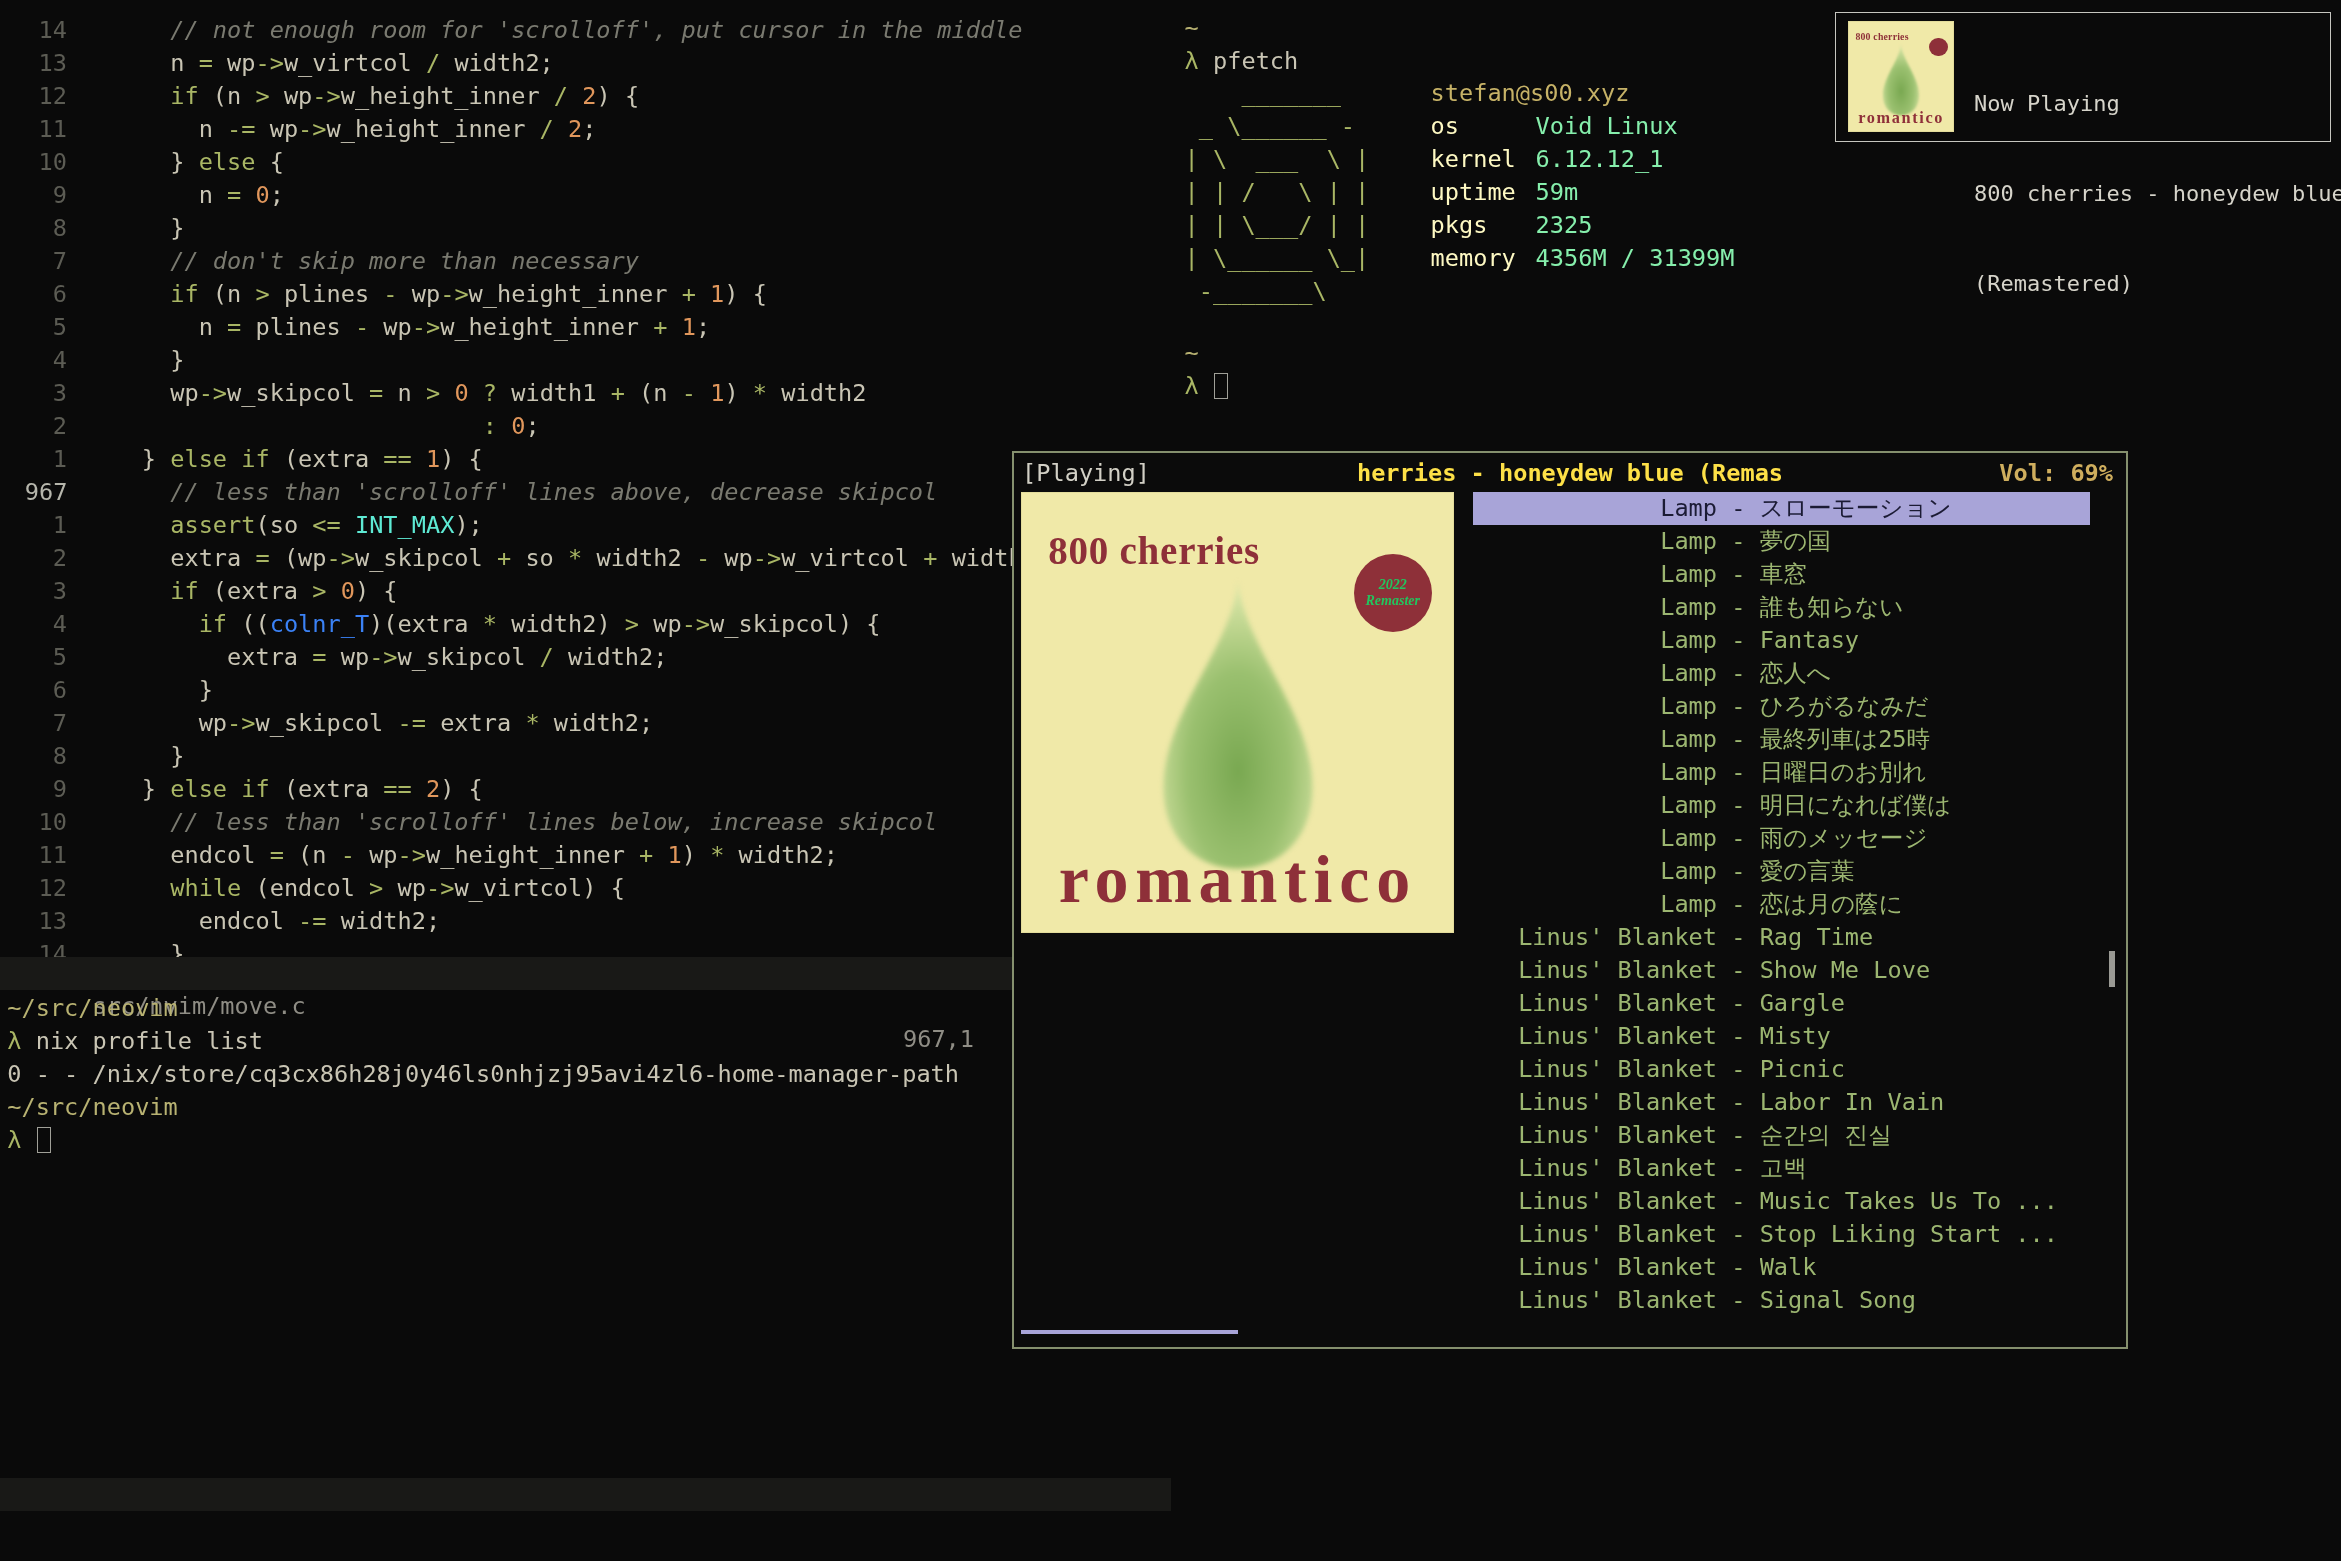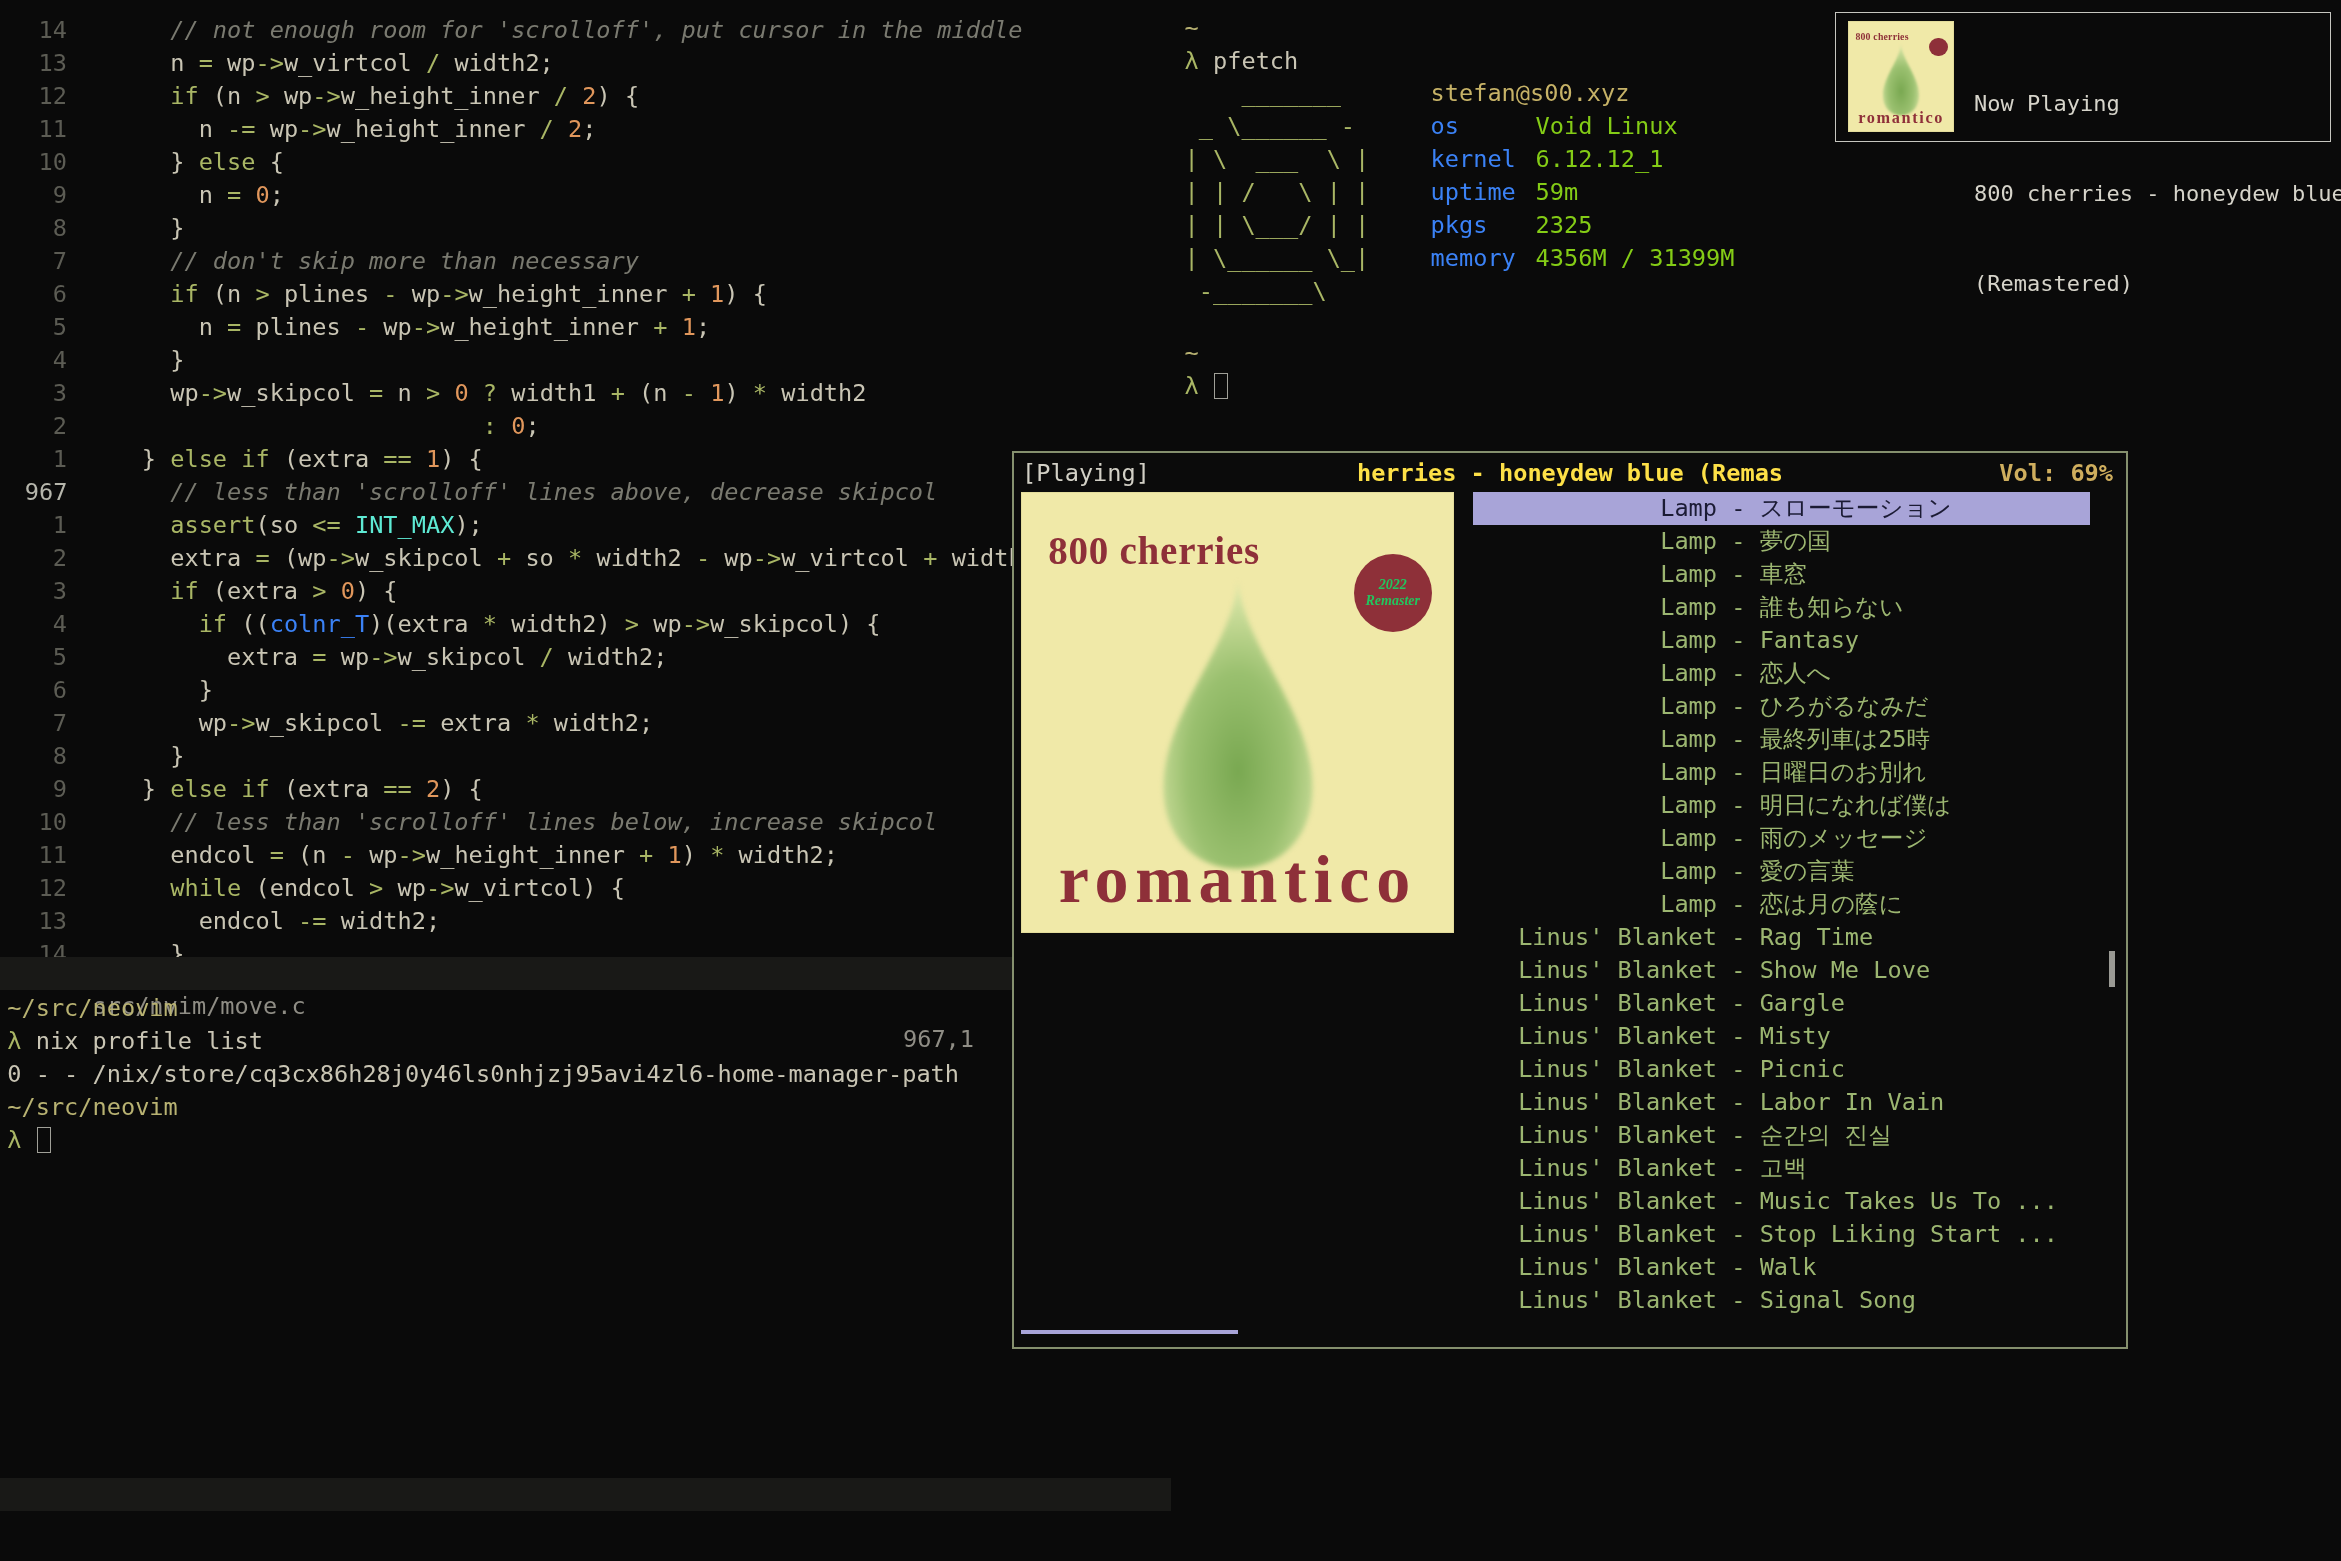--- a/index.html
+++ b/index.html
@@ -43,22 +43,22 @@
 
   
   .rterm{position:absolute;left:1174px;top:0;width:1168px;height:1561px;overflow:hidden;}
   #rt-top{position:absolute;top:12.2px;left:3.3px;right:0;}
   #rt-bottom{position:absolute;top:337px;left:3.3px;right:0;}
   .pfetch{position:absolute;top:77px;left:10.6px;width:1155px;height:228px;}
   .pf-art{color:#a9b665;line-height:33px;white-space:pre;}
   .pf-info{position:absolute;left:246px;top:0;width:903px;}
   .pf-title{height:33px;line-height:33px;color:#c6b267;white-space:pre;}
   .pf-row{height:33px;line-height:33px;white-space:pre;}
-  .pf-label{display:inline-block;width:105px;color:#3b82f6;}
-  .pf-value{color:#84cc16;}
+  .pf-label{display:inline-block;width:105px;color:#fef9c3;}
+  .pf-value{color:#86efac;}
 
   
   .notify{position:absolute;left:1835px;top:12.2px;width:496px;height:130px;
           border:1.6px solid #c6c6c0;background:#0a0a0a;}
   .np-lines{position:absolute;left:138px;top:16.3px;font-size:22px;line-height:30px;
             color:#d6d4ca;white-space:pre;}
   .notify .album{position:absolute;left:12.2px;top:8.1px;width:106px;height:111px;}
 
   
   .player{position:absolute;left:1012px;top:451px;width:1116px;height:898px;

